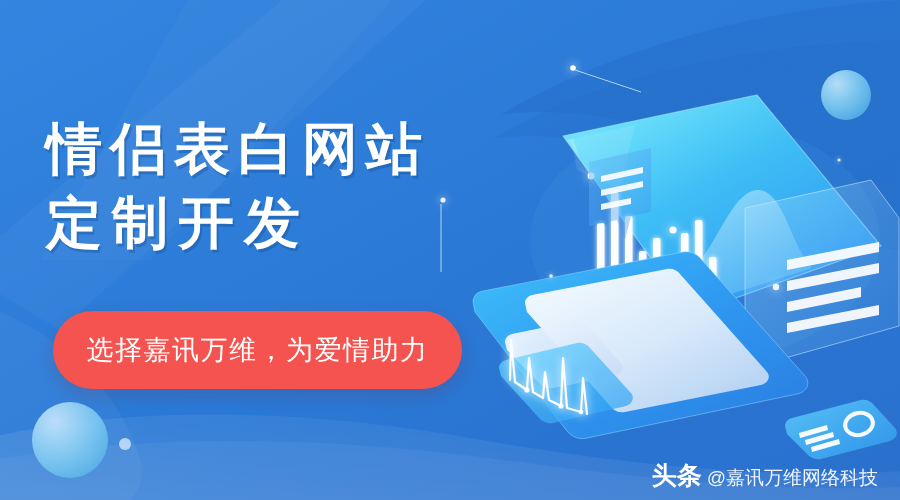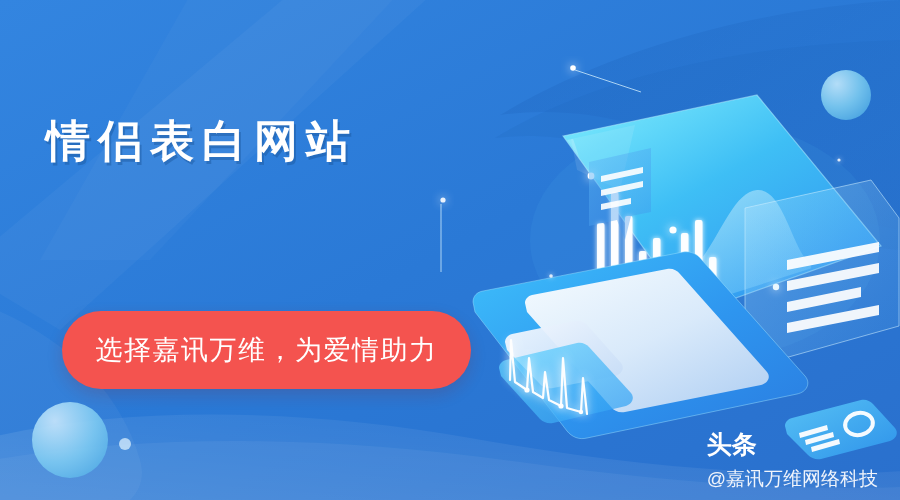--- a/index.html
+++ b/index.html
@@ -15,53 +15,52 @@
   .bg-layer{position:absolute;inset:0;overflow:hidden;}
   .bg-svg{position:absolute;inset:0;width:900px;height:500px;display:block;}
 
   
   .copy{
     position:absolute;left:46px;top:112px;width:470px;
     z-index:6;
   }
   .headline{
     color:#ffffff;
-    font-size:44px;
+    font-size:56px;
     font-weight:700;
     line-height:1.32;
     letter-spacing:8px;
     white-space:nowrap;
     text-shadow:2px 3px 0 rgba(26,86,156,.45);
     margin:0;
   }
   .headline.l2{letter-spacing:10px;}
 
   .cta{
-    position:absolute;left:62px;top:311px;
+    position:absolute;left:53px;top:311px;
     width:409px;height:78px;
     background:#f4534f;
     border-radius:39px;
     display:flex;align-items:center;justify-content:center;
     z-index:6;
     box-shadow:0 6px 16px rgba(140,26,30,.18);
   }
   .cta-label{
     color:#ffffff;
     font-size:27px;
     font-weight:500;
     letter-spacing:1.5px;
     white-space:nowrap;
   }
 
   
   .watermark{
     position:absolute;right:22px;bottom:8px;
     display:flex;align-items:baseline;gap:5px;
     z-index:8;
-    flex-direction:column;
   }
   .wm-brand{
     color:#ffffff;font-size:25px;font-weight:700;letter-spacing:0px;
   }
   .wm-handle{
     color:#f0f4fb;font-size:19px;font-weight:400;letter-spacing:0px;
   }
 
   
   .illus{position:absolute;left:455px;top:40px;width:445px;height:420px;z-index:4;}
@@ -282,20 +281,21 @@
 
       <g fill="#ffffff" opacity="0.85" filter="url(#glowSm)">
         <circle cx="96" cy="236" r="1.8"></circle>
         <circle cx="384" cy="120" r="1.6"></circle>
       </g>
     </svg>
   </div>
 
   <div class="copy">
     <div class="headline l1">情侣表白网站</div>
+    <div class="headline l2">定制开发</div>
   </div>
 
   <div class="cta">
     <span class="cta-label">选择嘉讯万维，为爱情助力</span>
   </div>
 
   <div class="watermark">
     <span class="wm-brand">头条</span>
     <span class="wm-handle">@嘉讯万维网络科技</span>
   </div>

